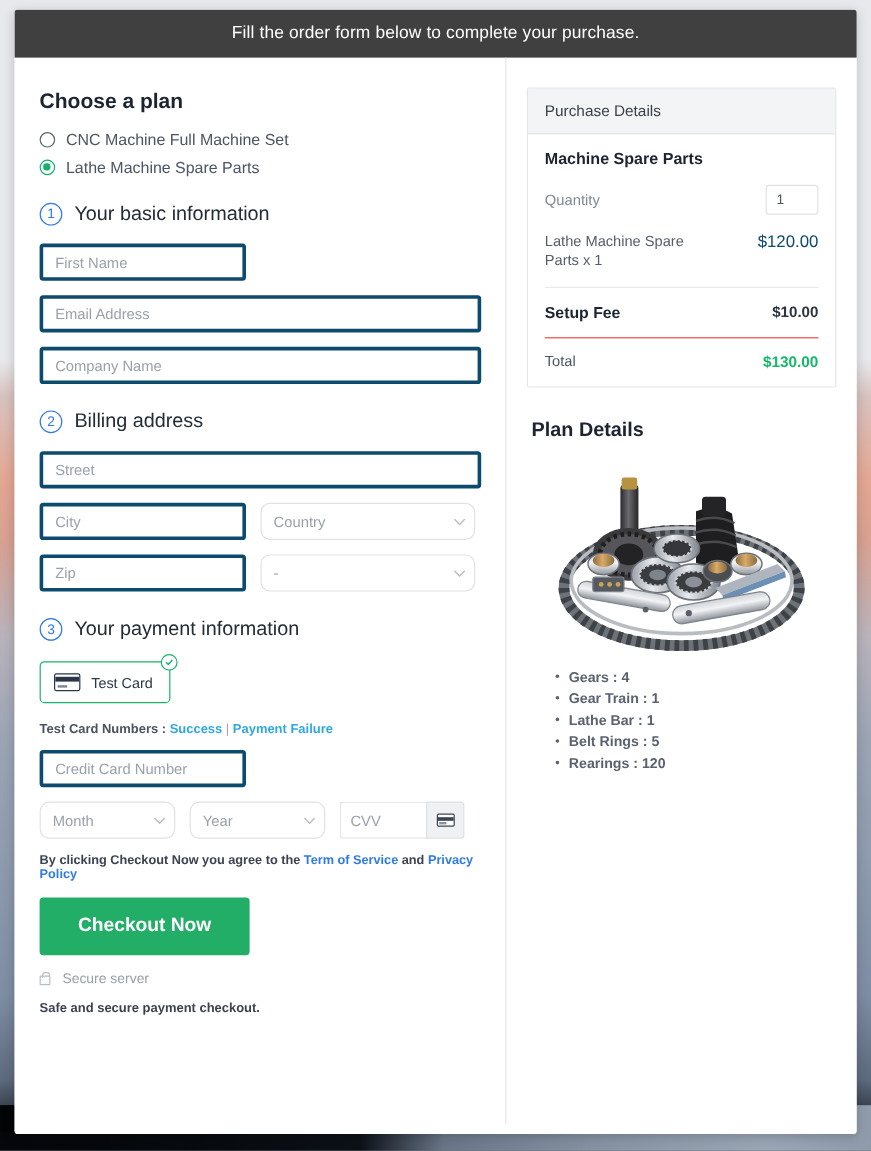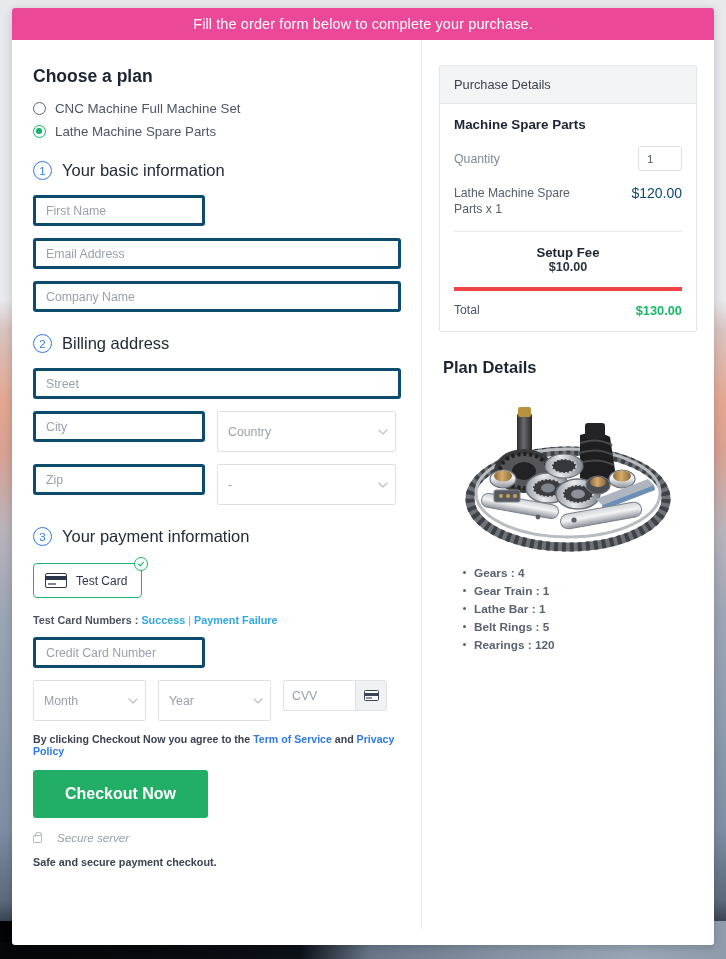--- a/index.html
+++ b/index.html
@@ -59,22 +59,22 @@
     left: 12px; top: 8px;
     width: 702px; height: 937px;
     background: #ffffff;
     border-radius: 3px;
     box-shadow: 0 2px 10px rgba(0,0,0,0.18);
     z-index: 2;
     overflow: hidden;
   }
 
   .banner {
-    height: 32px;
-    background: #ec4899;
+    height: 40px;
+    background: #404040;
     color: #ffffff;
     display: flex;
     align-items: center;
     justify-content: center;
     font-size: 14.5px;
     letter-spacing: .1px;
   }
 
   .body-cols {
     display: flex;
@@ -165,24 +165,24 @@
     font-family: "Liberation Sans", sans-serif;
     outline: none;
     width: 100%;
   }
   .fld::placeholder { color: #9aa0ab; }
   .fld.half { width: 172px; flex: 0 0 172px; }
   .fld.full { width: 100%; }
   .sel-wrap { position: relative; }
   .sel-wrap.half { width: 179px; flex: 0 0 179px; }
   .sel {
-    height: 41px;
+    height: 31px;
     width: 100%;
     border: 1px solid #dfe1e5;
-    border-radius: 2px;
+    border-radius: 8px;
     background: #fff;
     font-size: 12.3px;
     color: #9aa0ab;
     padding: 0 26px 0 10px;
     display: flex;
     align-items: center;
     cursor: pointer;
   }
   .chev {
     position: absolute;
@@ -311,24 +311,23 @@
     border: none;
     border-radius: 3px;
     font-size: 16px;
     font-weight: bold;
     font-family: "Liberation Sans", sans-serif;
     cursor: pointer;
     margin-bottom: 13px;
   }
 
   .secure {
-    display: flex; align-items: center; gap: 15px;
+    display: flex; align-items: center; gap: 10px;
     font-size: 11.6px; color: #96a0ab;
     margin-bottom: 12px;
-    font-style: italic;
   }
   .lock {
     width: 9px; height: 8px;
     border: 1.2px solid #b6bec7;
     border-radius: 1px;
     position: relative;
     margin-top: 3px;
   }
   .lock::before {
     content: "";
@@ -376,22 +375,21 @@
   .line-row {
     display: flex; justify-content: space-between;
     padding-bottom: 13px;
     border-bottom: 1px solid #e9eaec;
   }
   .line-name { font-size: 12.2px; color: #555d6b; width: 130px; line-height: 1.35; }
   .line-amt { font-size: 14px; color: #0c4a6e; }
   .fee-row {
     display: flex; justify-content: space-between; align-items: center;
     padding: 13px 0;
-    border-bottom: 4px solid #ef4444;
-    flex-direction: column;
+    border-bottom: 1px solid #ef4444;
   }
   .fee-name { font-size: 13.2px; font-weight: bold; color: #1b2430; }
   .fee-amt { font-size: 12.6px; font-weight: bold; color: #2b3340; }
   .total-row {
     display: flex; justify-content: space-between; align-items: center;
     padding: 12px 0 13px 0;
   }
   .total-name { font-size: 12.2px; color: #4b5563; }
   .total-amt { font-size: 12.8px; font-weight: bold; color: #14b866; }
 

